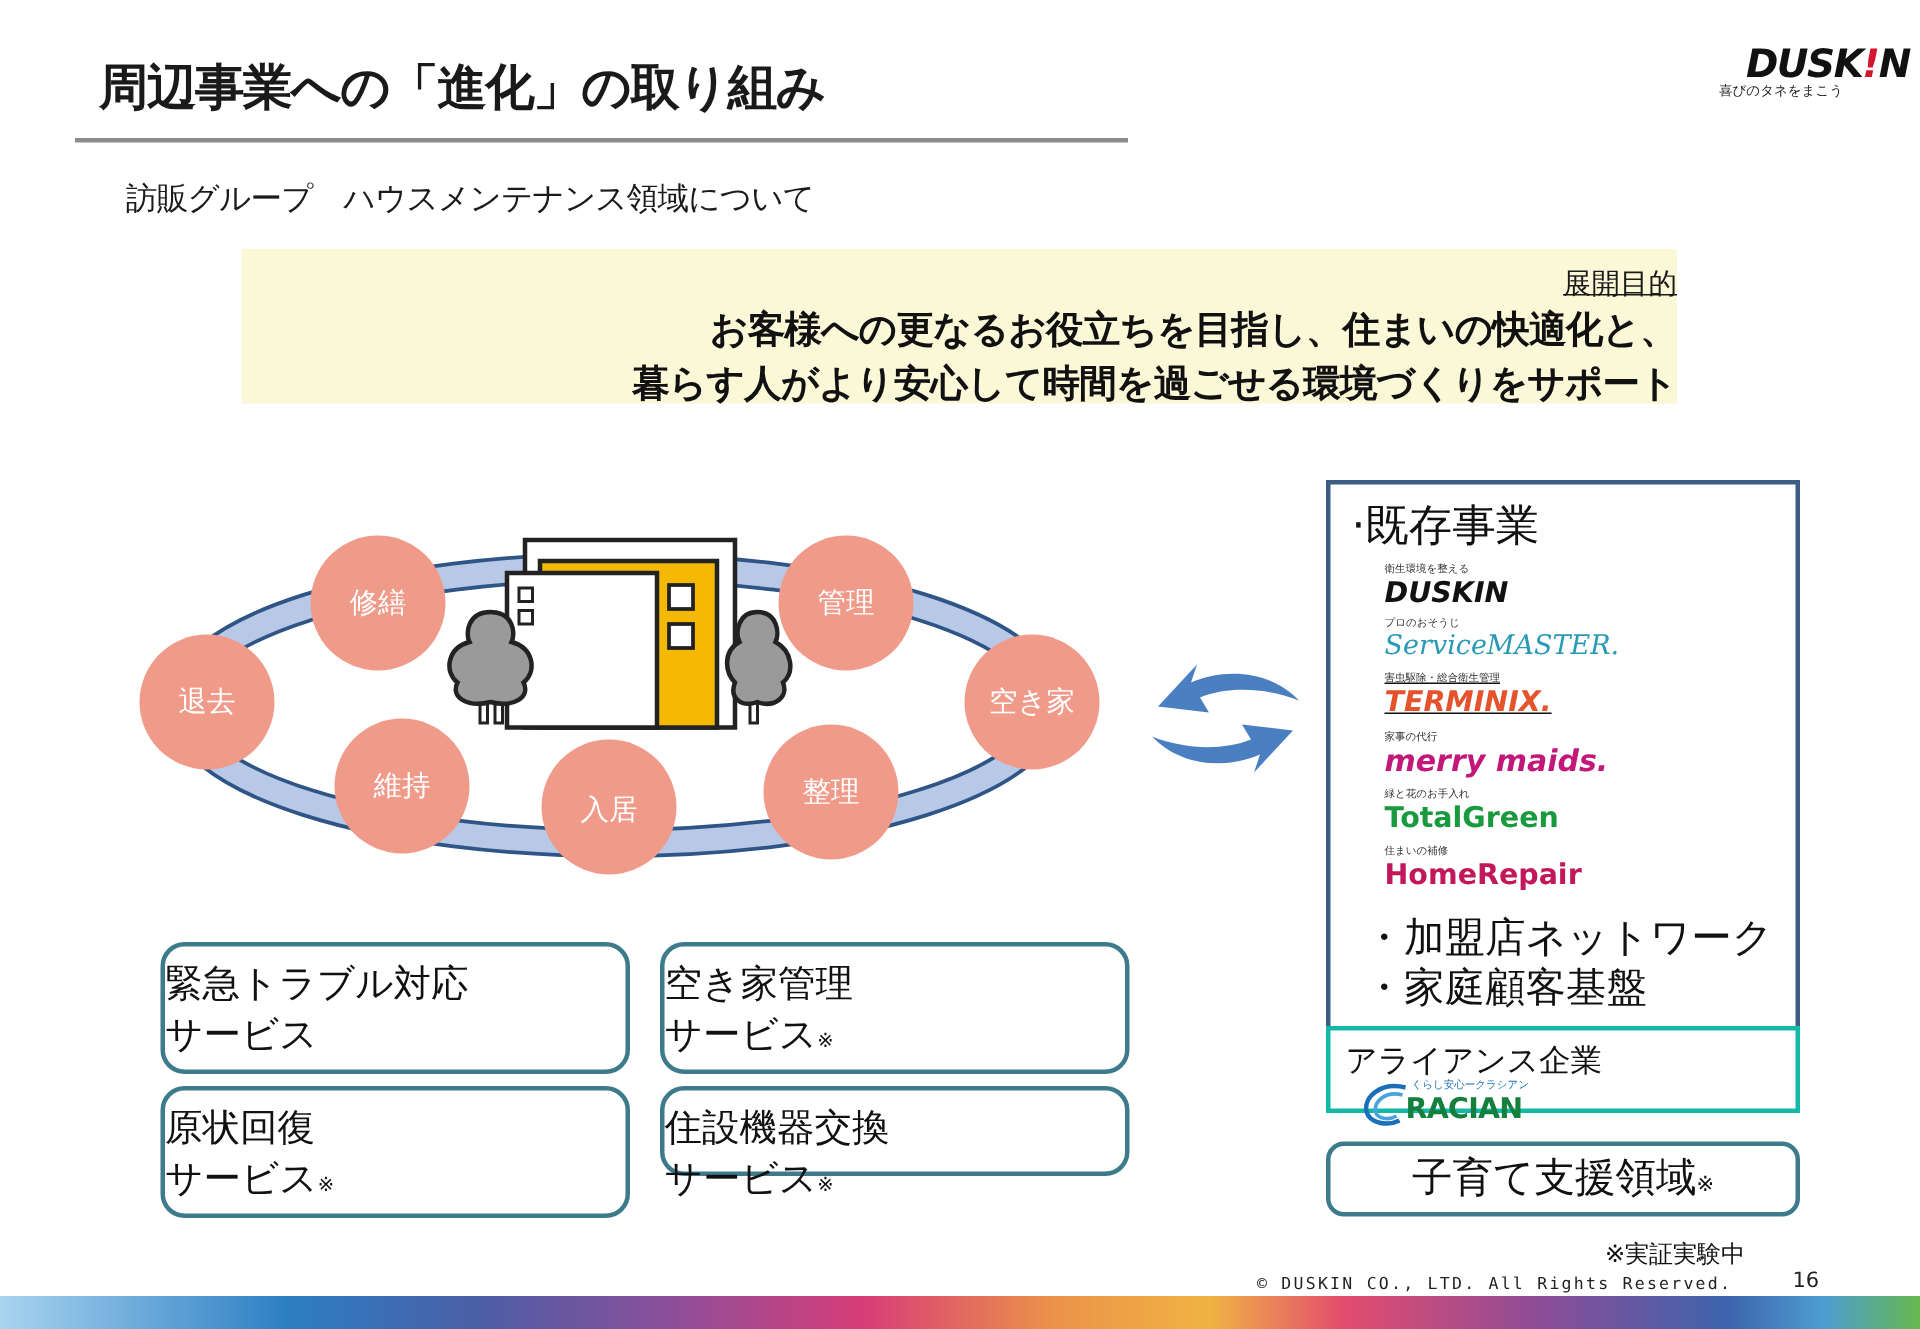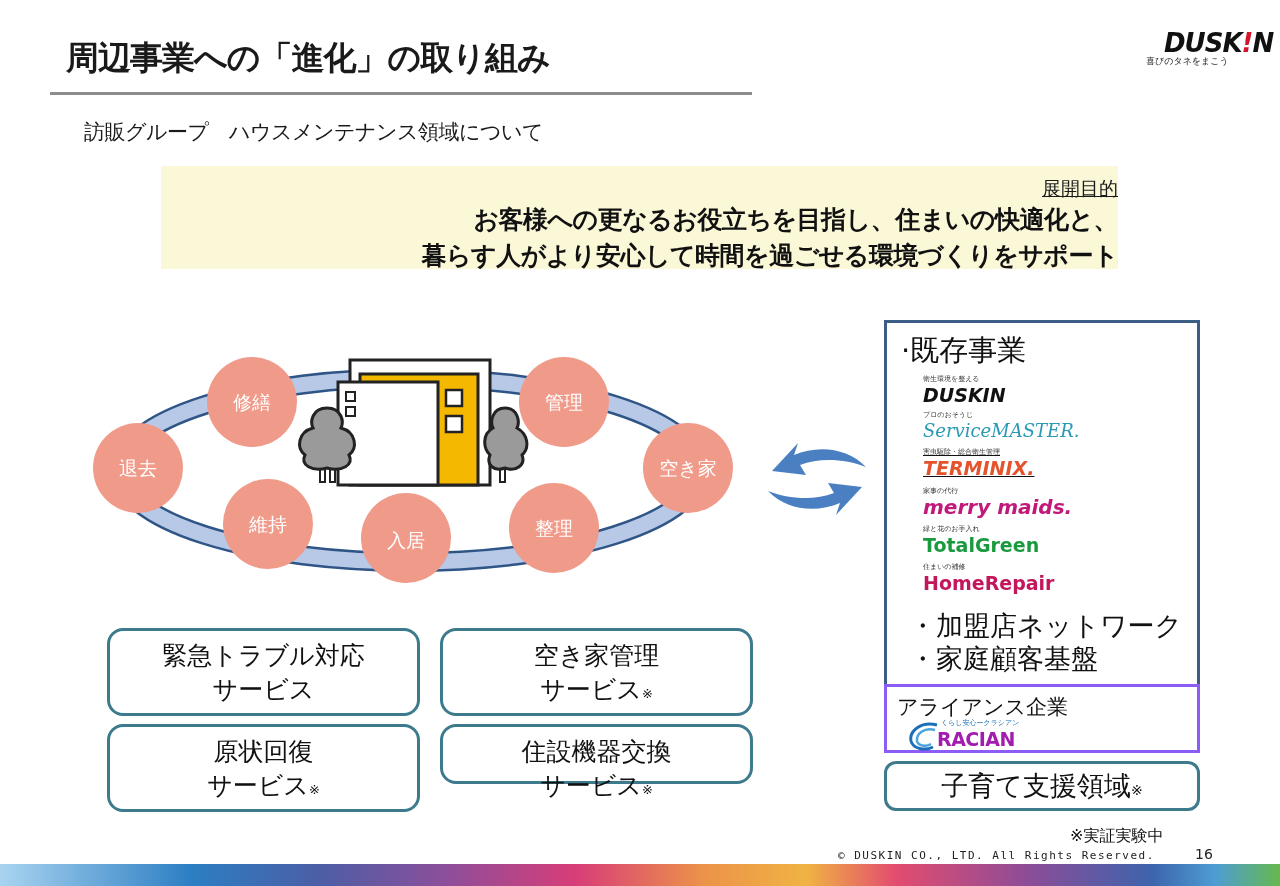--- a/index.html
+++ b/index.html
@@ -12,30 +12,30 @@
   .logo-main { font-family:"DejaVu Sans", sans-serif; font-weight:bold; font-style:italic; font-size:26px; color:#111; letter-spacing:-1px; line-height:26px;margin-left:36px; }
   .logo-main .bang { color:#d3162e; }
   .logo-sub { font-size:9px; color:#222; margin-left:18px; line-height:11px; }
   .subtitle { left:84px; top:118px; font-size:21px; color:#1a1a1a; white-space:nowrap; letter-spacing:-0.5px; }
   .purpose { left:161px; top:166px; width:957px; height:103px; background:#fbf8d8; text-align:right; }
   .purpose-head { margin-top:10px; font-size:19px; text-decoration:underline; color:#1a1a1a; }
   .purpose-line { font-size:25px; font-weight:bold; line-height:36px; color:#111; letter-spacing:-0.5px; white-space:nowrap; }
   .cycle { left:80px; top:340px; width:680px; height:250px; }
   .cycle svg { display:block; }
   .circle-label { fill:#ffffff; font-size:19px; font-family:"DejaVu Sans", sans-serif; text-anchor:middle; dominant-baseline:central; }
-  .svc { border:3px solid #3d7b8c; border-radius:16px; background:#fff; text-align:center; font-size:25px; line-height:34px; color:#111; box-sizing:border-box; padding-top:8px; }
+  .svc { border:3px solid #3d7b8c; border-radius:16px; background:#fff; text-align:left; font-size:25px; line-height:34px; color:#111; box-sizing:border-box; padding-top:8px; }
   .svc .mark { font-size:13px; }
   .arrows { left:762px; top:425px; width:110px; height:95px; }
   .biz { left:884px; top:320px; width:316px; height:422px; border:3px solid #3b5d86; box-sizing:border-box; background:#fff; }
   .biz-head { position:absolute; left:14px; top:8px; font-size:29px; color:#111; white-space:nowrap; }
   .brand { position:absolute; left:36px; }
   .brand-cap { font-size:7px; color:#333; line-height:9px; }
   .brand-name { font-weight:bold; font-style:italic; line-height:22px; white-space:nowrap; }
   .biz-bullets { position:absolute; left:22px; top:286px; font-size:27px; line-height:33px; color:#111; white-space:nowrap; }
-  .alliance { left:884px; top:684px; width:316px; height:69px; border:3px solid #8b5cf6; box-sizing:border-box; background:#fff; }
+  .alliance { left:884px; top:684px; width:316px; height:58px; border:3px solid #14b8a6; box-sizing:border-box; background:#fff; }
   .alliance-head { position:absolute; left:10px; top:6px; font-size:21px; color:#111; white-space:nowrap; }
   .alliance-logo { position:absolute; left:20px; top:34px; height:30px; width:200px; }
   .child { left:884px; top:761px; width:316px; height:50px; border:3px solid #3d7b8c; border-radius:12px; box-sizing:border-box; text-align:center; font-size:27px; line-height:44px; color:#111; background:#fff; }
   .child .mark { font-size:14px; }
   .footnote { left:1070px; top:826px; font-size:16px; color:#111; white-space:nowrap; }
   .copyright { left:838px; top:849px; font-size:11px; color:#222; letter-spacing:1.5px; white-space:nowrap; font-family:"DejaVu Sans Mono", monospace; }
   .pageno { left:1195px; top:846px; font-size:14px; color:#222; }
   .gradient-bar { left:0; top:864px; width:1280px; height:22px;
     background:linear-gradient(90deg,#a9d4f0 0%,#2c7ec3 15%,#4c5ea6 25%,#8e4e9a 35%,#d83d78 45%,#ec9349 55%,#f0b343 63%,#e34c6f 70%,#8f4c97 80%,#3d64ad 90%,#4e9dd2 95%,#66b84e 100%); }
 </style>
@@ -171,21 +171,21 @@
 </div>
 
 <div class="abs alliance">
   <div class="alliance-head">アライアンス企業</div>
   <div class="alliance-logo">
     <svg width="40" height="30" viewBox="0 0 40 30" style="position:absolute; left:0; top:0;">
       <path d="M30 4 C14 0 2 10 4 20 C6 28 18 30 26 26" fill="none" stroke="#1a6fb8" stroke-width="3"></path>
       <path d="M28 9 C17 6 9 13 10 20 C11 25 19 26 24 23" fill="none" stroke="#4aa3dc" stroke-width="2.5"></path>
     </svg>
     <div style="position:absolute; left:34px; top:-3px; font-size:7px; color:#1a6fb8; white-space:nowrap;">くらし安心ークラシアン</div>
-    <div style="position:absolute; left:30px; top:7px; font-size:19px; font-weight:bold; color:#a21caf; letter-spacing:-0.5px;">RACIAN</div>
+    <div style="position:absolute; left:30px; top:7px; font-size:19px; font-weight:bold; color:#15803d; letter-spacing:-0.5px;">RACIAN</div>
   </div>
 </div>
 
 <div class="abs child">
   <span>子育て支援領域</span><span class="mark">※</span>
 </div>
 
 <div class="abs footnote">※実証実験中</div>
 <div class="abs copyright">© DUSKIN CO., LTD. All Rights Reserved.</div>
 <div class="abs pageno">16</div>

